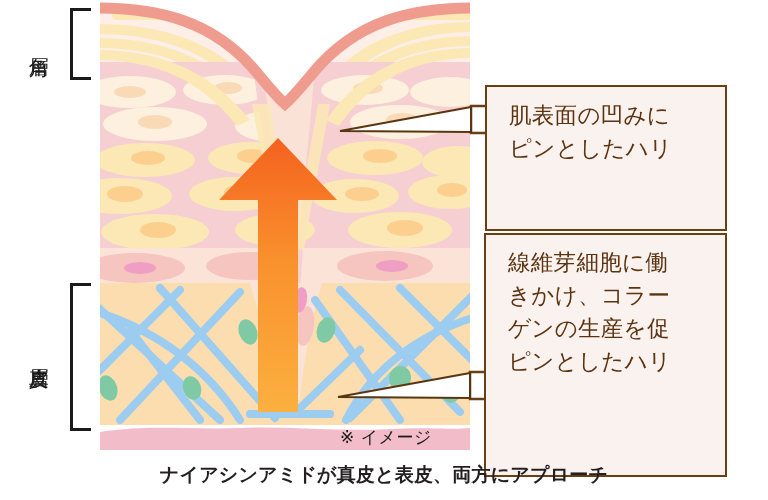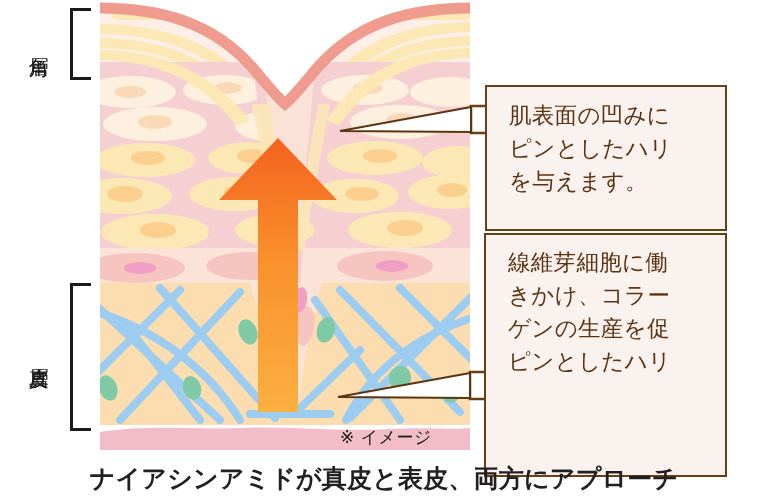--- a/index.html
+++ b/index.html
@@ -58,21 +58,21 @@
     position:absolute;left:340px;top:426px;
     font-size:17px;color:#1a1a1a;
     font-family:"DejaVu Sans","Liberation Sans",sans-serif;
     white-space:pre;letter-spacing:0.5px;
   }
 
   
   #caption{
     position:absolute;left:0;top:462px;width:768px;
     text-align:center;
-    font-size:25px;
+    font-size:19px;
     font-weight:bold;
     color:#231f20;
     letter-spacing:0.2px;
     white-space:pre;
     font-family:"DejaVu Sans","Liberation Sans",sans-serif;
   }
 </style>
 </head>
 <body>
 
@@ -232,21 +232,20 @@
         </g>
       </g>
     </svg>
   </div>
 
   <div id="image-note">※ イメージ</div>
 
   <div id="callout-top" class="callout">
     <div class="line">肌表面の凹みに</div>
     <div class="line">ピンとしたハリ</div>
-    <div class="line">を与えます。</div>
   </div>
 
   <div id="callout-bottom" class="callout">
     <div class="line">線維芽細胞に働</div>
     <div class="line">きかけ、コラー</div>
     <div class="line">ゲンの生産を促</div>
     <div class="line">ピンとしたハリ</div>
   </div>
 
   <svg id="leaders" viewBox="0 0 768 500" xmlns="http://www.w3.org/2000/svg">

